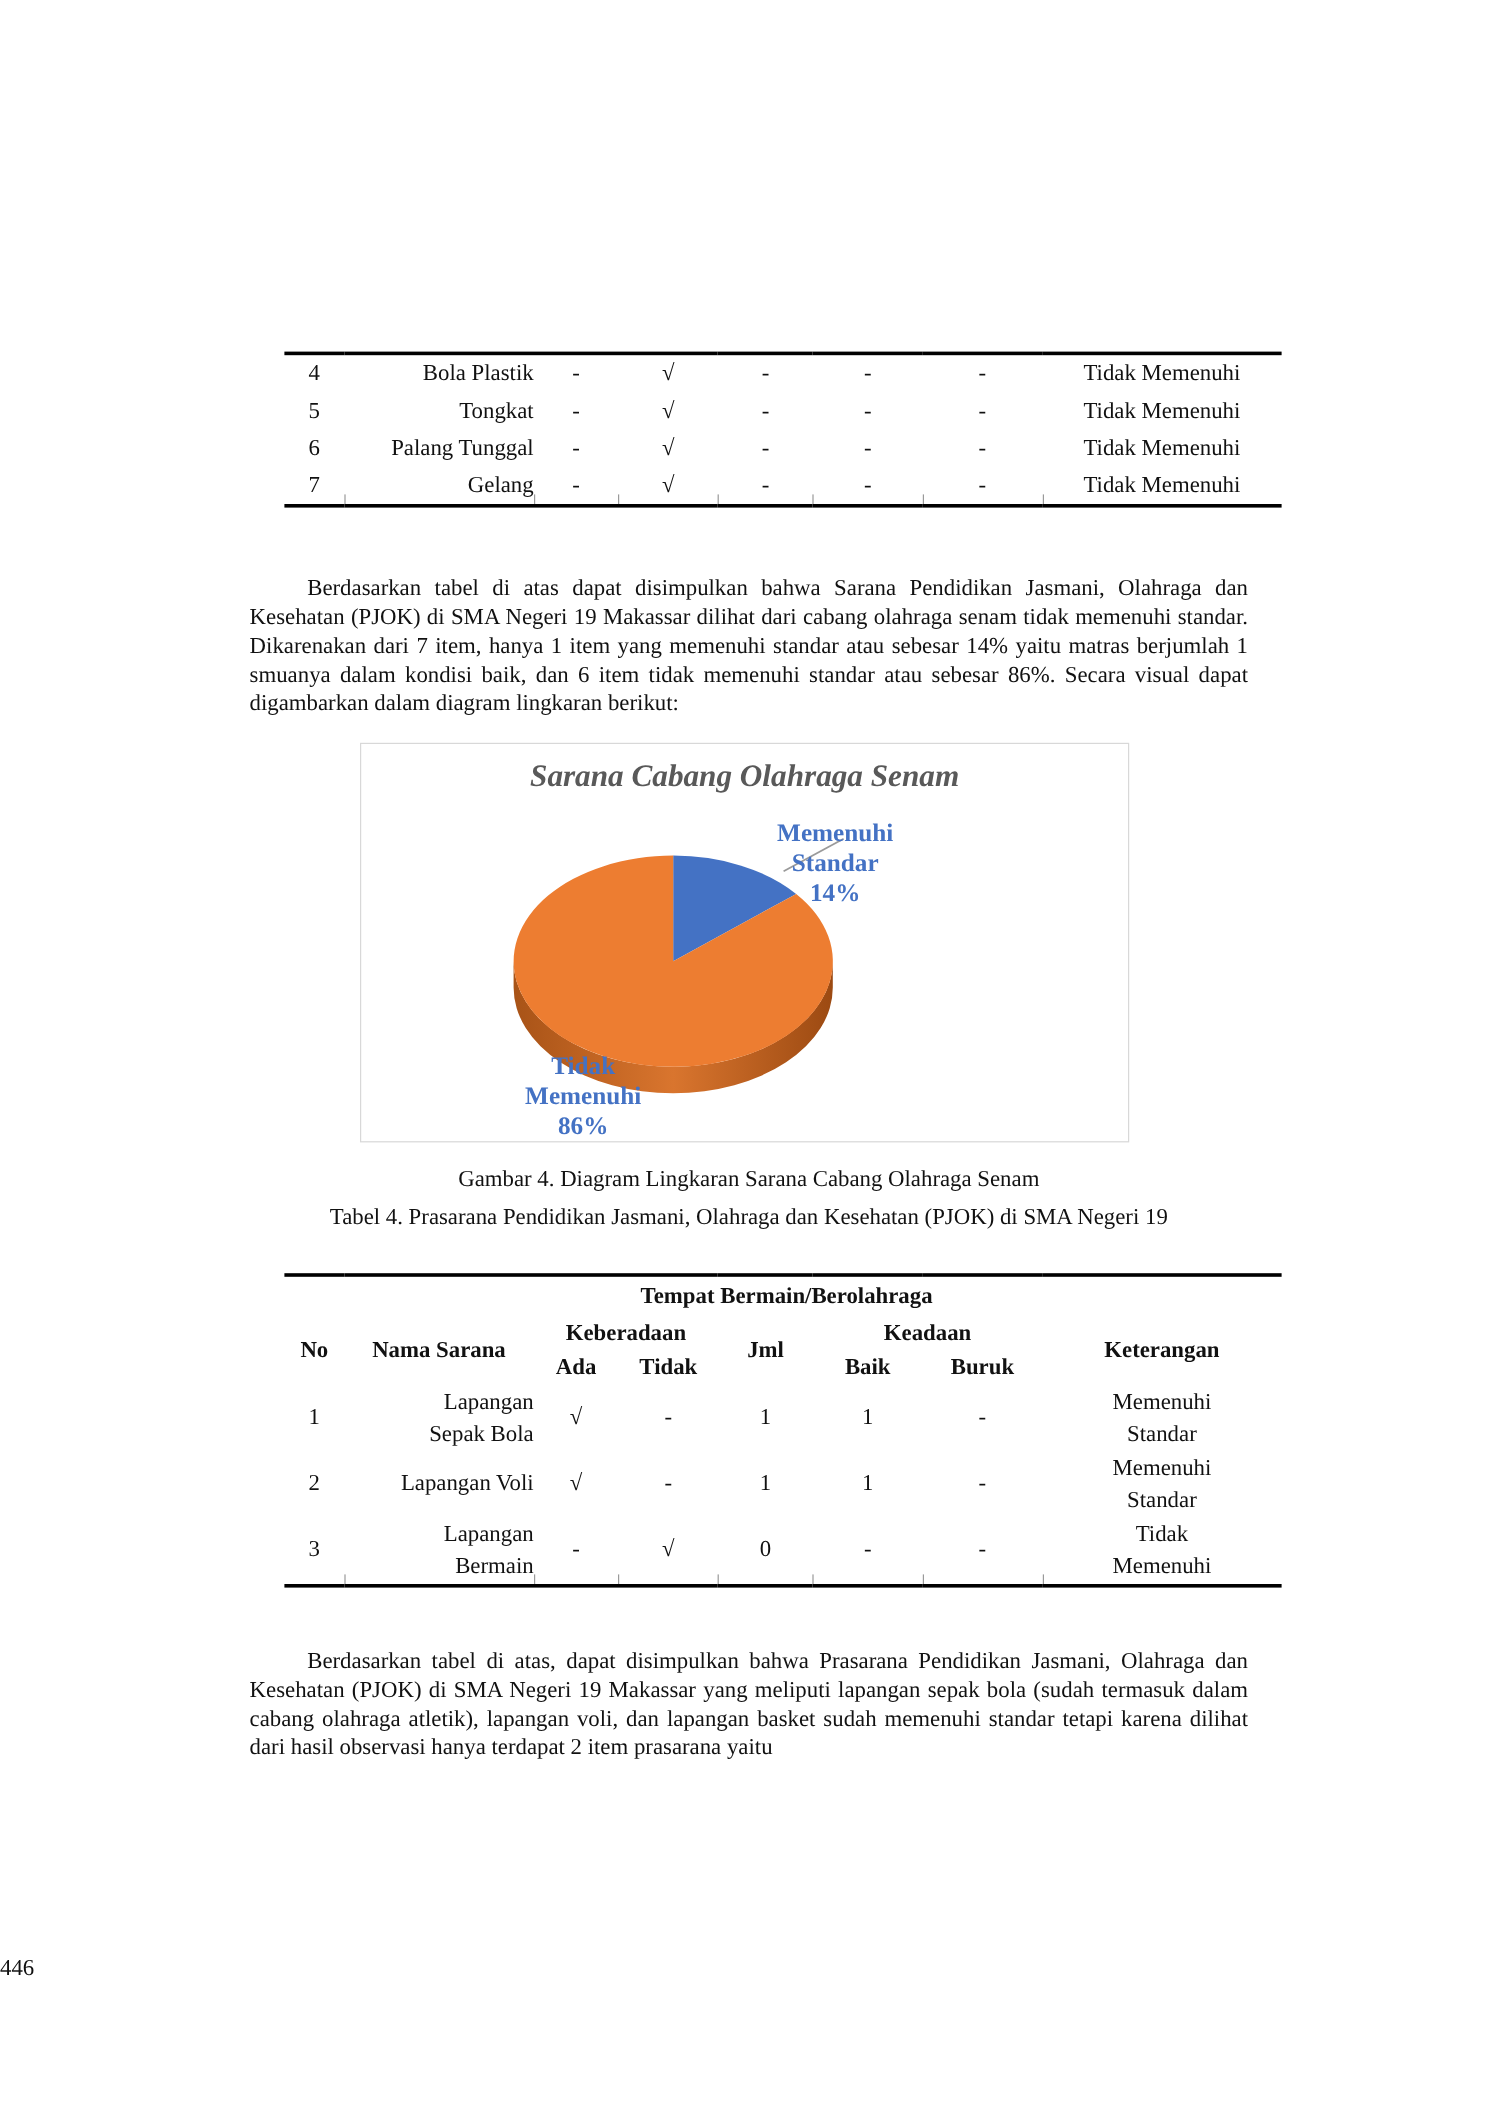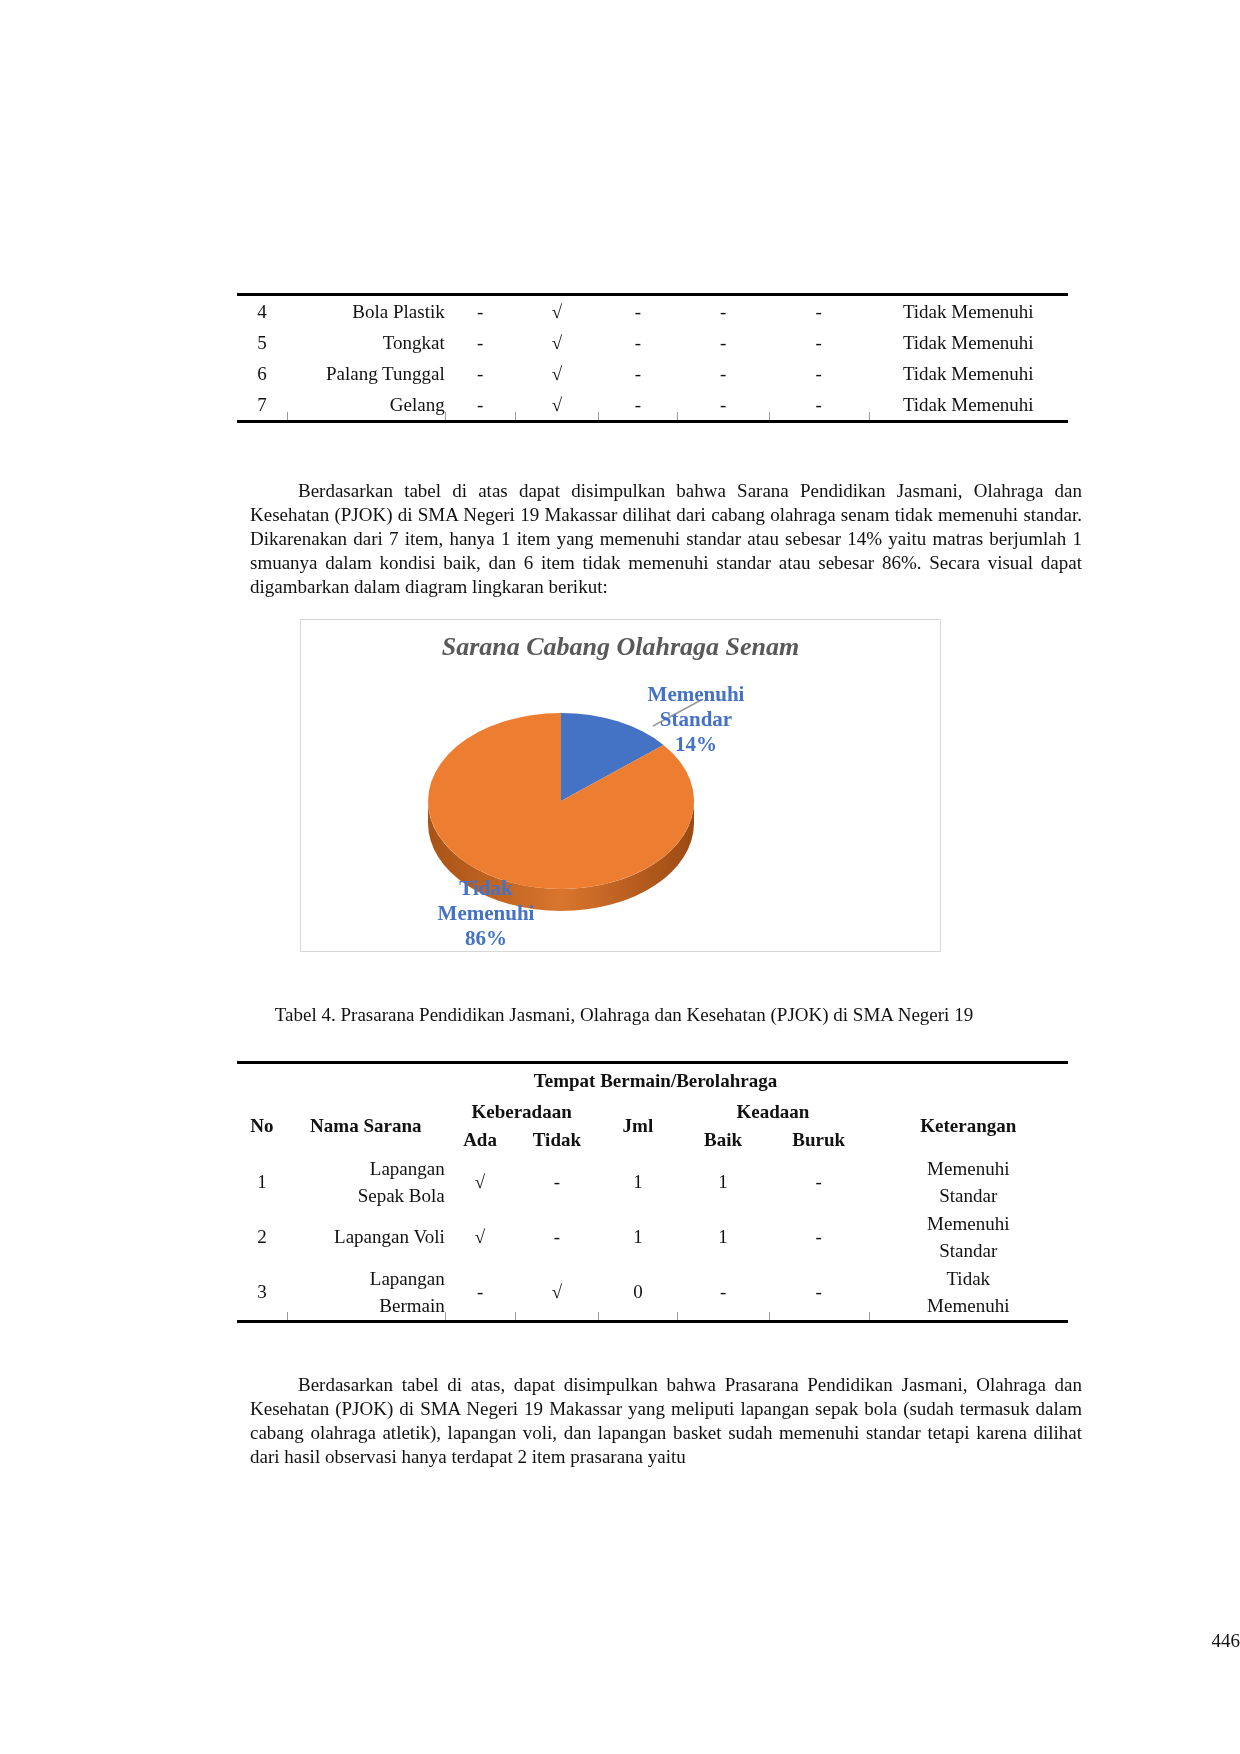--- a/index.html
+++ b/index.html
@@ -28,21 +28,21 @@
   .grouphead{text-align:left;padding-left:6px !important;font-weight:bold;height:34px;}
   .h1row th{height:27px;}
   .h2row th{height:29px;}
   .r-tall td{height:56px;}
   .r-mid td{height:46px;}
   .two>span{display:block;line-height:27px;}
   .tick{position:absolute;bottom:3px;width:1px;height:8px;background:#9a9a9a;}
   
   .para{
     position:absolute;left:208px;width:832px;
-    font-size:19px;line-height:24px;text-align:justify;text-indent:48px;margin-left:42px;
+    font-size:19px;line-height:24px;text-align:justify;text-indent:48px;
   }
   .caption{
     position:absolute;left:208px;width:832px;
     font-size:19px;line-height:30px;text-align:center;
   }
   .caption span{display:block;}
   
   .chartbox{
     position:absolute;left:300px;top:619px;width:639px;height:331px;
     border:1.5px solid #d8d8d8;background:#fff;
@@ -55,21 +55,21 @@
     position:absolute;width:170px;text-align:center;
     font-size:21px;font-weight:bold;color:#4472C4;
     line-height:25px;white-space:pre-line;
   }
   .lbl-memenuhi{left:310px;top:62px;}
   .lbl-tidak{left:100px;top:256px;}
   .chart-svg{position:absolute;left:0;top:0;}
   
   .pagenum{
     position:absolute;left:0;top:1630px;width:100%;
-    text-align:right;font-size:19px;
+    text-align:left;font-size:19px;
   }
 </style>
 </head>
 <body>
 
 <div class="page">
 
   <div class="tblwrap" style="top:293px;">
     <table class="rule t1">
       <colgroup>
@@ -154,20 +154,21 @@
     </svg>
     <div class="chart-title">Sarana Cabang Olahraga Senam</div>
     <div class="pielabel lbl-memenuhi">Memenuhi
 Standar
 14%</div>
     <div class="pielabel lbl-tidak">Tidak
 Memenuhi
 86%</div>
   </div>
 
+  <div class="caption" style="top:968px;">Gambar 4. Diagram Lingkaran Sarana Cabang Olahraga Senam</div>
 
   <div class="caption" style="top:1000px;">
     <span>Tabel 4. Prasarana Pendidikan Jasmani, Olahraga dan Kesehatan (PJOK) di SMA Negeri 19</span>
   </div>
 
   <div class="tblwrap" style="top:1061px;">
     <table class="rule t2">
       <colgroup>
         <col style="width:6%">
           <col style="width:19%">

